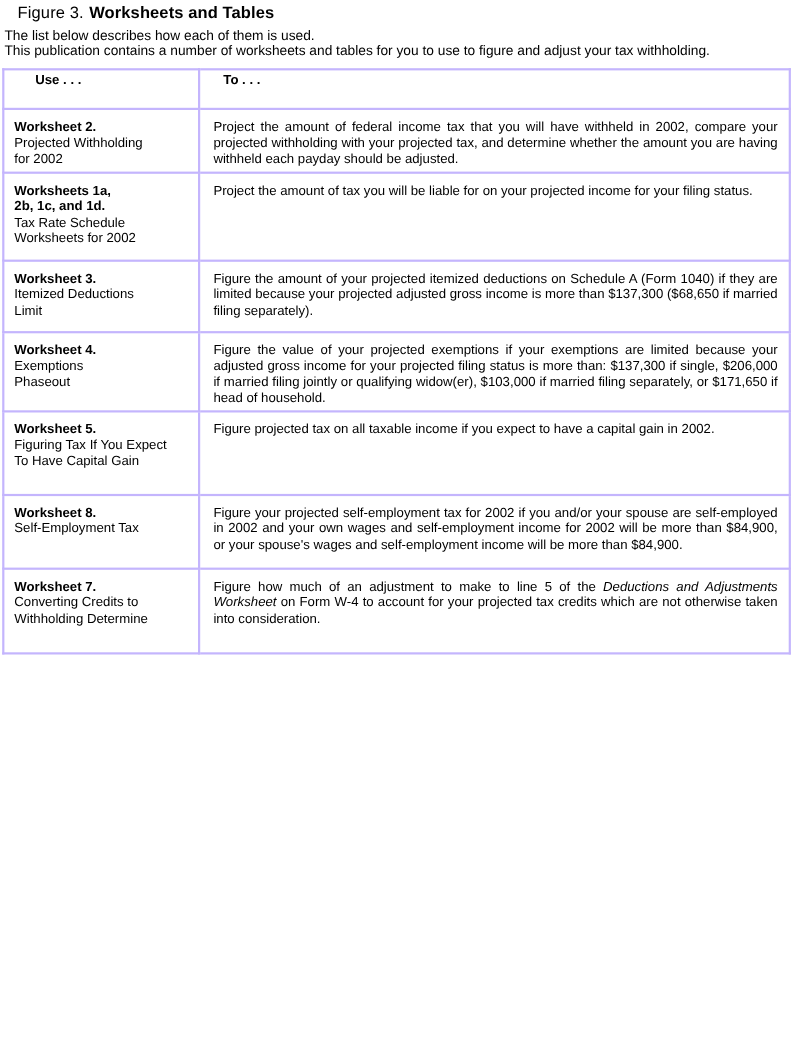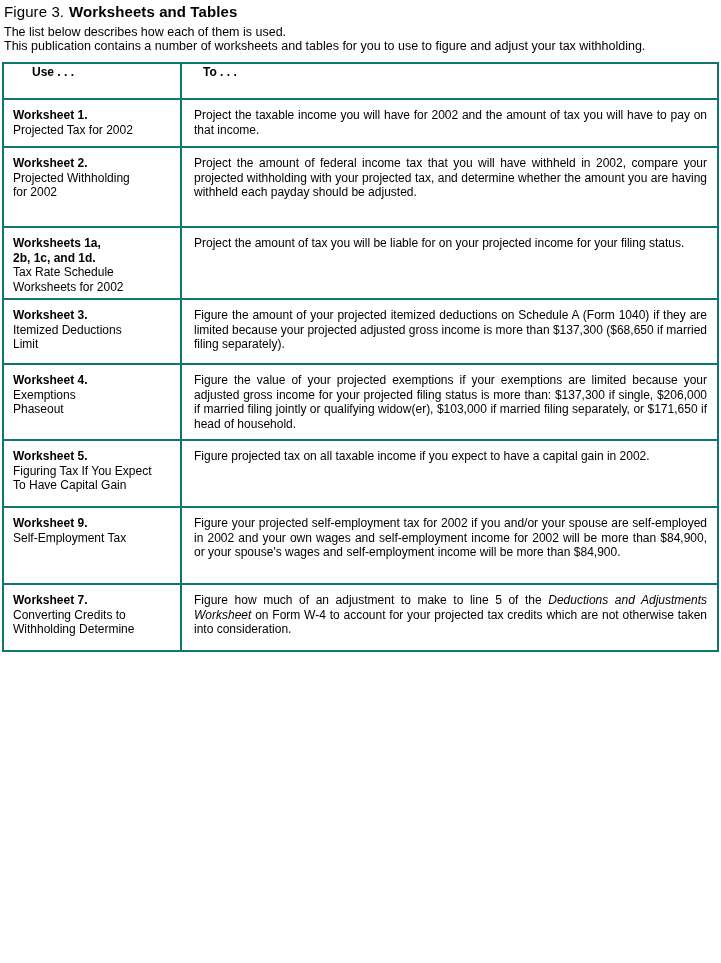--- a/index.html
+++ b/index.html
@@ -13,21 +13,21 @@
     width: 721px;
     height: 963px;
     overflow: hidden;
   }
   .page {
     padding: 3px 0 0 4px;
   }
   .figure-heading {
     font-size: 15px;
     font-weight: normal;
-    margin: 0 0 5px 0;
+    margin: 0 0 5px 12px;
     letter-spacing: 0.1px;
   }
   .figure-heading .figure-label {
     margin-right: 5px;
   }
   .figure-heading .figure-name {
     font-weight: bold;
   }
   .intro {
     font-size: 12.5px;
@@ -38,21 +38,21 @@
     display: block;
   }
   table.worksheets {
     border-collapse: collapse;
     table-layout: fixed;
     width: 717px;
     margin-left: -2px;
   }
   table.worksheets th,
   table.worksheets td {
-    border: 2px solid #0f766e;
+    border: 2px solid #c4b5fd;
     vertical-align: top;
     font-size: 12px;
   }
   col.use-col { width: 178px; }
   thead th {
     height: 32px;
     vertical-align: middle;
     text-align: left;
     font-weight: bold;
     font-size: 12.5px;
@@ -100,27 +100,20 @@
     </colgroup>
     <thead>
       <tr>
         <th class="use-header">Use . . .</th>
         <th class="to-header">To . . .</th>
       </tr>
     </thead>
     <tbody id="table-body">
         <tr>
           <td class="use-cell">
-            <div class="use-line bold">Worksheet 1.</div>
-            <div class="use-line">Projected Tax for 2002</div>
-          </td>
-          <td class="to-cell"><span>Project the taxable income you will have for 2002 and the amount of tax you will have to pay on that income.</span></td>
-        </tr>
-        <tr>
-          <td class="use-cell">
             <div class="use-line bold">Worksheet 2.</div>
             <div class="use-line">Projected Withholding</div>
             <div class="use-line">for 2002</div>
           </td>
           <td class="to-cell"><span>Project the amount of federal income tax that you will have withheld in 2002, compare your projected withholding with your projected tax, and determine whether the amount you are having withheld each payday should be adjusted.</span></td>
         </tr>
         <tr>
           <td class="use-cell">
             <div class="use-line bold">Worksheets 1a,</div>
             <div class="use-line bold">2b, 1c, and 1d.</div>
@@ -148,21 +141,21 @@
         <tr>
           <td class="use-cell">
             <div class="use-line bold">Worksheet 5.</div>
             <div class="use-line">Figuring Tax If You Expect</div>
             <div class="use-line">To Have Capital Gain</div>
           </td>
           <td class="to-cell"><span>Figure projected tax on all taxable income if you expect to have a capital gain in 2002.</span></td>
         </tr>
         <tr>
           <td class="use-cell">
-            <div class="use-line bold">Worksheet 9.</div>
+            <div class="use-line bold">Worksheet 8.</div>
             <div class="use-line">Self-Employment Tax</div>
           </td>
           <td class="to-cell"><span>Figure your projected self-employment tax for 2002 if you and/or your spouse are self-employed in 2002 and your own wages and self-employment income for 2002 will be more than $84,900, or your spouse's wages and self-employment income will be more than $84,900.</span></td>
         </tr>
         <tr>
           <td class="use-cell">
             <div class="use-line bold">Worksheet 7.</div>
             <div class="use-line">Converting Credits to</div>
             <div class="use-line">Withholding Determine</div>
           </td>

